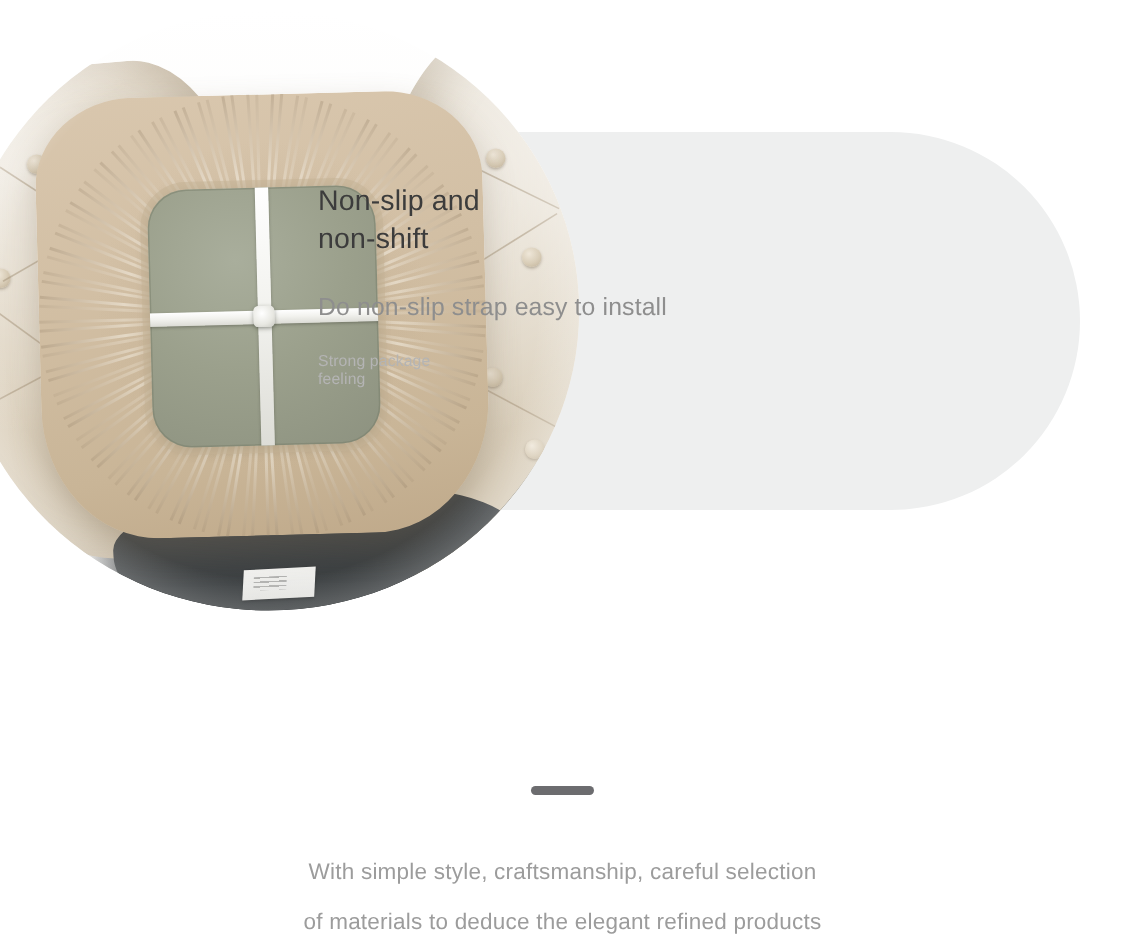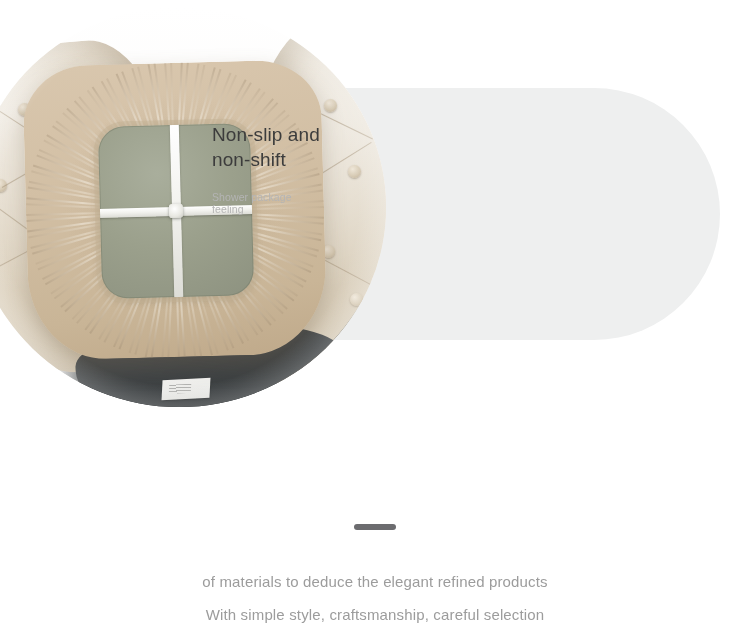--- a/index.html
+++ b/index.html
@@ -506,25 +506,26 @@
         <div class="strap-knot"></div>
       </div>
     </div>
 
     <div class="photo-vignette"></div>
   </div>
 
   <div class="info-panel-inner">
     <div class="panel-title">Non-slip and
 non-shift</div>
-    <div class="panel-note">Shower package
+    <div class="panel-line">Do non-slip strap easy to install</div>
+    <div class="panel-note">Strong package
 feeling</div>
   </div>
 
 
   <div class="divider-dash"></div>
 
   <div class="tagline">
+    <div class="tagline-line">With simple style, craftsmanship, careful selection</div>
     <div class="tagline-line">of materials to deduce the elegant refined products</div>
-    <div class="tagline-line">With simple style, craftsmanship, careful selection</div>
   </div>
 
 </div>
 
 </body></html>

